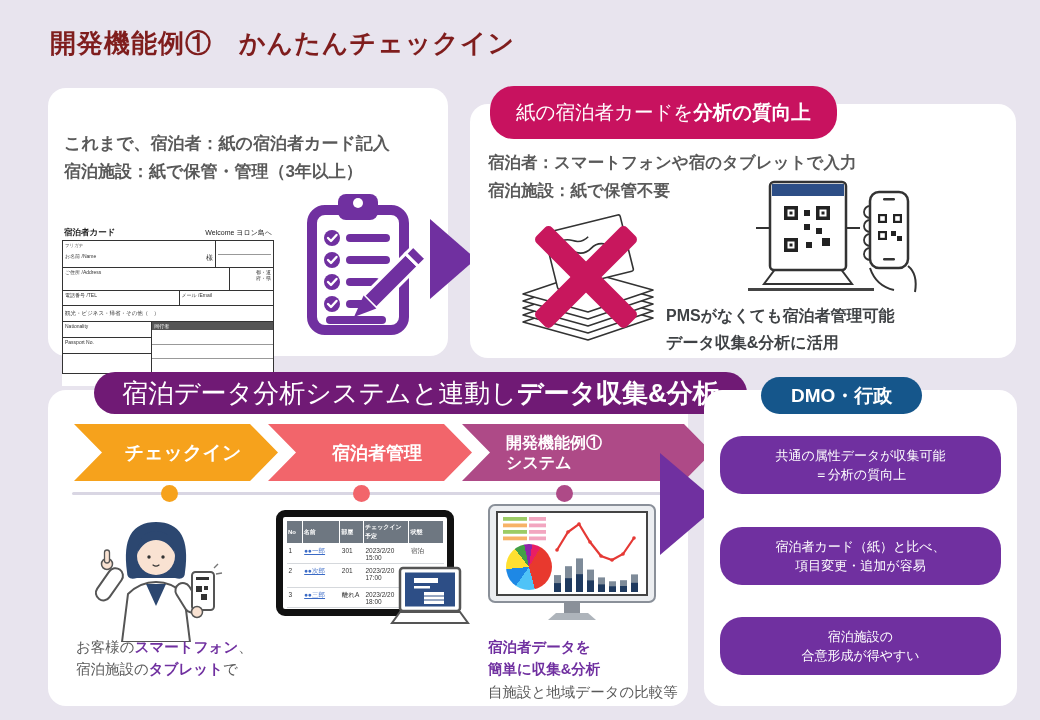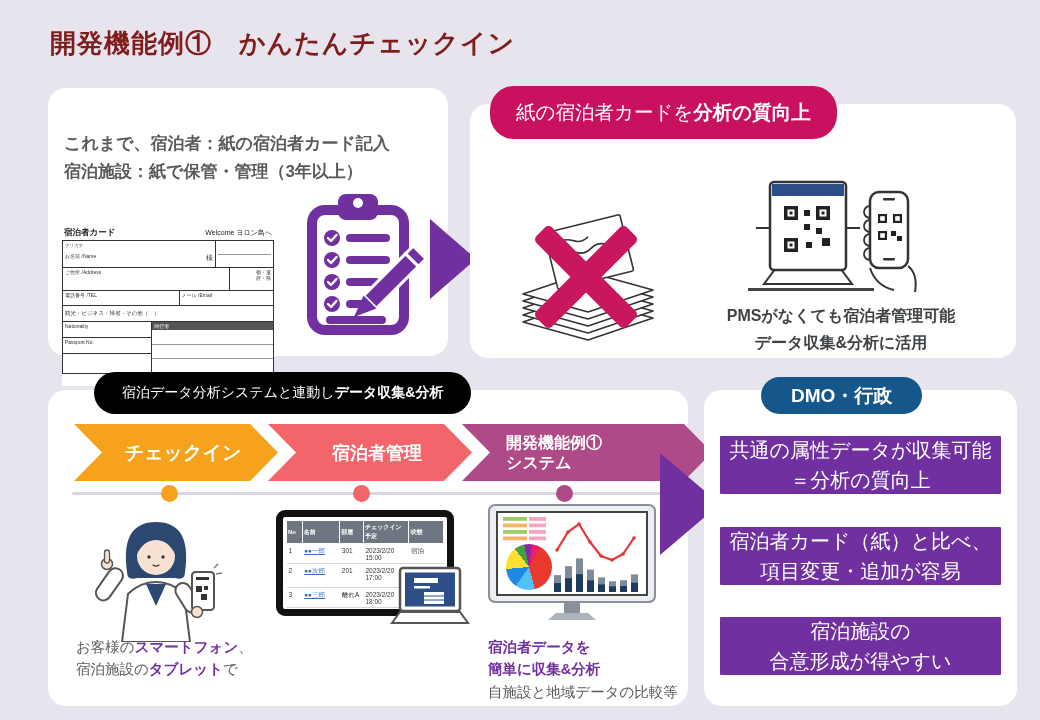--- a/index.html
+++ b/index.html
@@ -11,57 +11,57 @@
   #card-past{left:48px;top:88px;width:400px;height:268px;}
   #card-digital{left:470px;top:104px;width:546px;height:254px;}
   #card-flow{left:48px;top:390px;width:640px;height:316px;}
   #card-dmo{left:704px;top:390px;width:313px;height:316px;}
   .tri{position:absolute;width:0;height:0;}
   #arrow-top{left:430px;top:219px;border-top:40px solid transparent;border-bottom:40px solid transparent;border-left:46px solid #7030A0;}
   #arrow-mid{left:660px;top:453px;border-top:51px solid transparent;border-bottom:51px solid transparent;border-left:60px solid #7030A0;}
   .pill{position:absolute;color:#fff;display:flex;align-items:center;justify-content:center;white-space:nowrap;}
   .pill .nrm{font-weight:400;} .pill .bld{font-weight:800;}
   #pill-digital{left:20px;top:-18px;height:53px;padding:0 26px;border-radius:24px;background:#C8125F;font-size:19.5px;}
-  #pill-flow{left:46px;top:-18px;height:42px;padding:0 28px;border-radius:24px;background:#000000;font-size:14px;text-align:right;}
+  #pill-flow{left:46px;top:-18px;height:42px;padding:0 28px;border-radius:24px;background:#701a75;font-size:26px;text-align:right;}
   #pill-dmo{left:57px;top:-13px;height:37px;padding:0 30px;border-radius:20px;background:#15568B;font-size:19px;font-weight:800;}
   .past-heading{position:absolute;left:16px;top:18px;font-size:17px;font-weight:700;color:#595959;line-height:1.62;margin-top:24px;}
   
   .form{position:absolute;left:14px;top:94px;width:212px;height:160px;background:#fff;color:#222;margin-top:44px;}
   .form-head{display:flex;justify-content:space-between;align-items:baseline;padding:1px 2px;}
   .form-title{font-size:8.5px;font-weight:800;}
   .form-welcome{font-size:7px;}
   .form-body{border:1.2px solid #333;font-size:5px;color:#333;}
   .fr{display:flex;border-bottom:1px solid #333;}
   .fc{padding:1px 2px;box-sizing:border-box;overflow:hidden;}
   .flabel{font-size:4.5px;color:#555;}
   .fhdr{background:#555;color:#fff;font-size:5px;padding:1px 2px;}
   .digital-body{position:absolute;left:18px;top:44px;font-size:16.5px;font-weight:700;color:#595959;line-height:1.72;}
-  .digital-note{position:absolute;left:196px;top:198px;width:350px;text-align:center;font-size:16px;font-weight:800;color:#3F4245;line-height:1.7;}
+  .digital-note{position:absolute;left:196px;top:198px;width:350px;text-align:left;font-size:16px;font-weight:800;color:#3F4245;line-height:1.7;}
   
   .chev{position:absolute;top:34px;height:57px;color:#fff;font-weight:800;display:flex;align-items:center;justify-content:center;
         clip-path:polygon(0 0,calc(100% - 28px) 0,100% 50%,calc(100% - 28px) 100%,0 100%,28px 50%);}
   #step-1{left:26px;width:190px;background:#F6A21C;font-size:19px;padding-left:14px;}
   #step-2{left:220px;width:190px;background:#F2656B;font-size:18px;padding-left:14px;}
   #step-3{left:414px;width:206px;background:#AE4A87;font-size:16px;line-height:1.2;justify-content:flex-start;padding-left:44px;flex-direction:column;align-items:flex-start;justify-content:center;}
   .tl-line{position:absolute;left:24px;top:102px;width:596px;height:3px;background:#D9D6E3;border-radius:2px;}
   .tl-dot{position:absolute;top:95px;width:17px;height:17px;border-radius:50%;}
   .caption{position:absolute;top:246px;font-size:14.5px;color:#595959;line-height:1.55;}
   .cap-b{color:#7030A0;font-weight:800;}
   #cap-1{left:28px;width:196px;} #cap-2{left:238px;width:208px;} #cap-3{left:440px;width:200px;}
   
   .tablet-frame{position:absolute;left:228px;top:120px;width:178px;height:106px;box-sizing:border-box;border:7px solid #111;border-radius:9px;background:#fff;padding:3px;}
   .gtable{border-collapse:collapse;width:100%;font-size:6.5px;color:#333;table-layout:fixed;}
   .gtable th{background:#6E7781;color:#fff;font-weight:700;padding:2px 1px;border:0.5px solid #fff;text-align:left;font-size:6px;}
   .gtable td{border-bottom:1px solid #D5D8DC;padding:2.5px 2px;vertical-align:top;background:#fff;}
   .name-link{color:#3B6BC6;text-decoration:underline;}
   .monitor{position:absolute;left:438px;top:114px;width:172px;height:128px;}
   .pie{position:absolute;left:20px;top:40px;width:46px;height:46px;border-radius:50%;
        background:conic-gradient(from 30deg,#E8392E 0 135deg,#4FC3F7 135deg 185deg,#1E88E5 185deg 235deg,#FFE030 235deg 292deg,#43A047 292deg 318deg,#8E24AA 318deg 338deg,#E91E63 338deg 360deg);}
-  .dmo-box{position:absolute;left:16px;width:281px;height:58px;border-radius:1px;background:#7030A0;color:#fff;
-           display:flex;flex-direction:column;align-items:center;justify-content:center;text-align:center;font-size:20px;line-height:1.5;}
+  .dmo-box{position:absolute;left:16px;width:281px;height:58px;border-radius:22px;background:#7030A0;color:#fff;
+           display:flex;flex-direction:column;align-items:center;justify-content:center;text-align:center;font-size:13px;line-height:1.5;}
 </style>
 </head>
 <body>
 
 <div class="slide">
   <div class="title">開発機能例①　かんたんチェックイン</div>
 
   <div class="card" id="card-past">
     <div class="past-heading">
       <span>これまで、宿泊者：紙の宿泊者カード記入</span><br>
@@ -146,20 +146,24 @@
       </g>
     </svg>
   </div>
 
   <div class="tri" id="arrow-top"></div>
 
   <div class="card" id="card-digital">
     <div class="pill" id="pill-digital">
       <span class="nrm">紙の宿泊者カードを</span>
         <span class="bld">分析の質向上</span>
+    </div>
+    <div class="digital-body">
+      <span>宿泊者：スマートフォンや宿のタブレットで入力</span><br>
+      <span>宿泊施設：紙で保管不要</span>
     </div>
 
     <svg class="abs" style="left:28px;top:96px;" width="180" height="152" viewBox="0 0 180 152">
       <g fill="#fff" stroke="#333" stroke-width="1.6" stroke-linejoin="round">
         <path d="M25,122 L90,140 L155,118 L90,100 Z"></path>
         <path d="M25,115 L90,133 L155,111 L90,93 Z"></path>
         <path d="M25,108 L90,126 L155,104 L90,86 Z"></path>
         <path d="M25,101 L90,119 L155,97 L90,79 Z"></path>
         <path d="M25,94 L90,112 L155,90 L90,72 Z"></path>
         <g transform="rotate(-14 95 52)">

